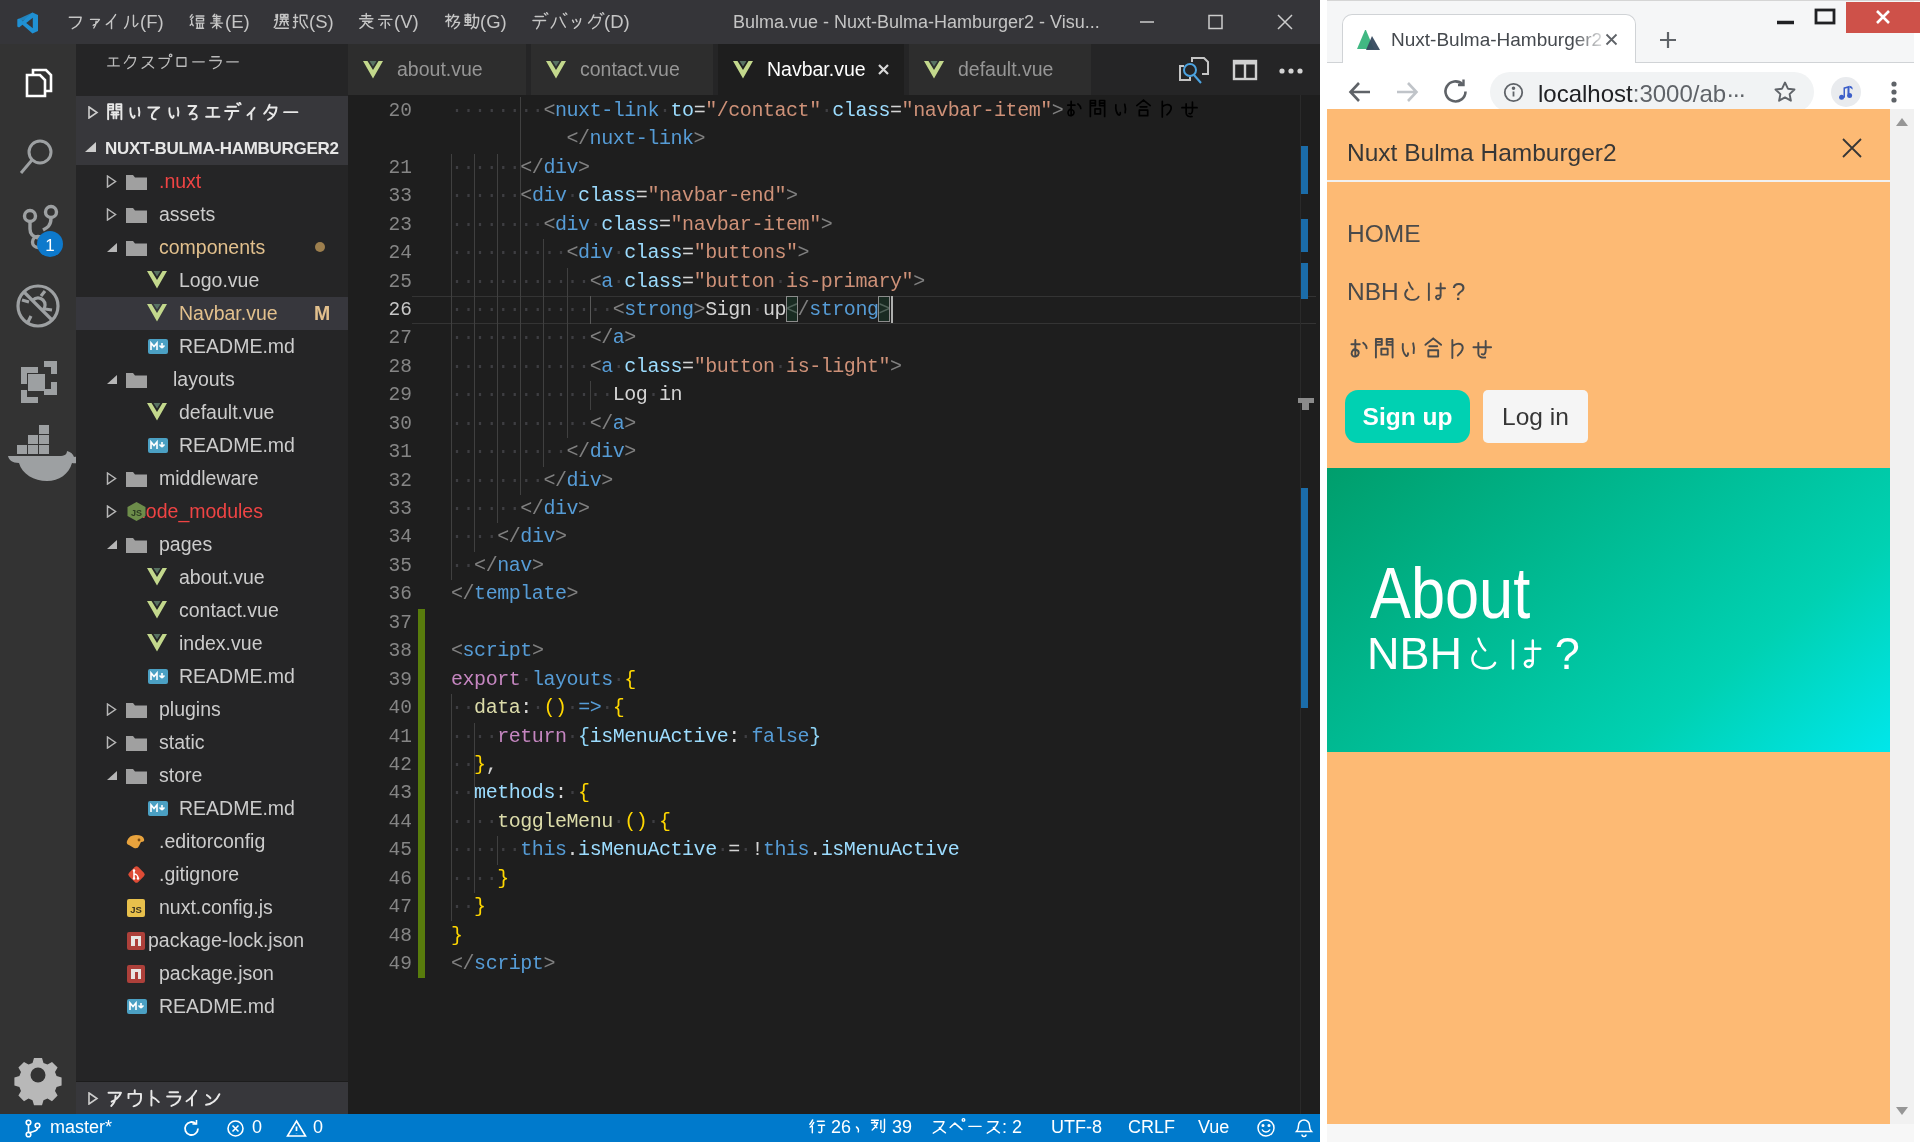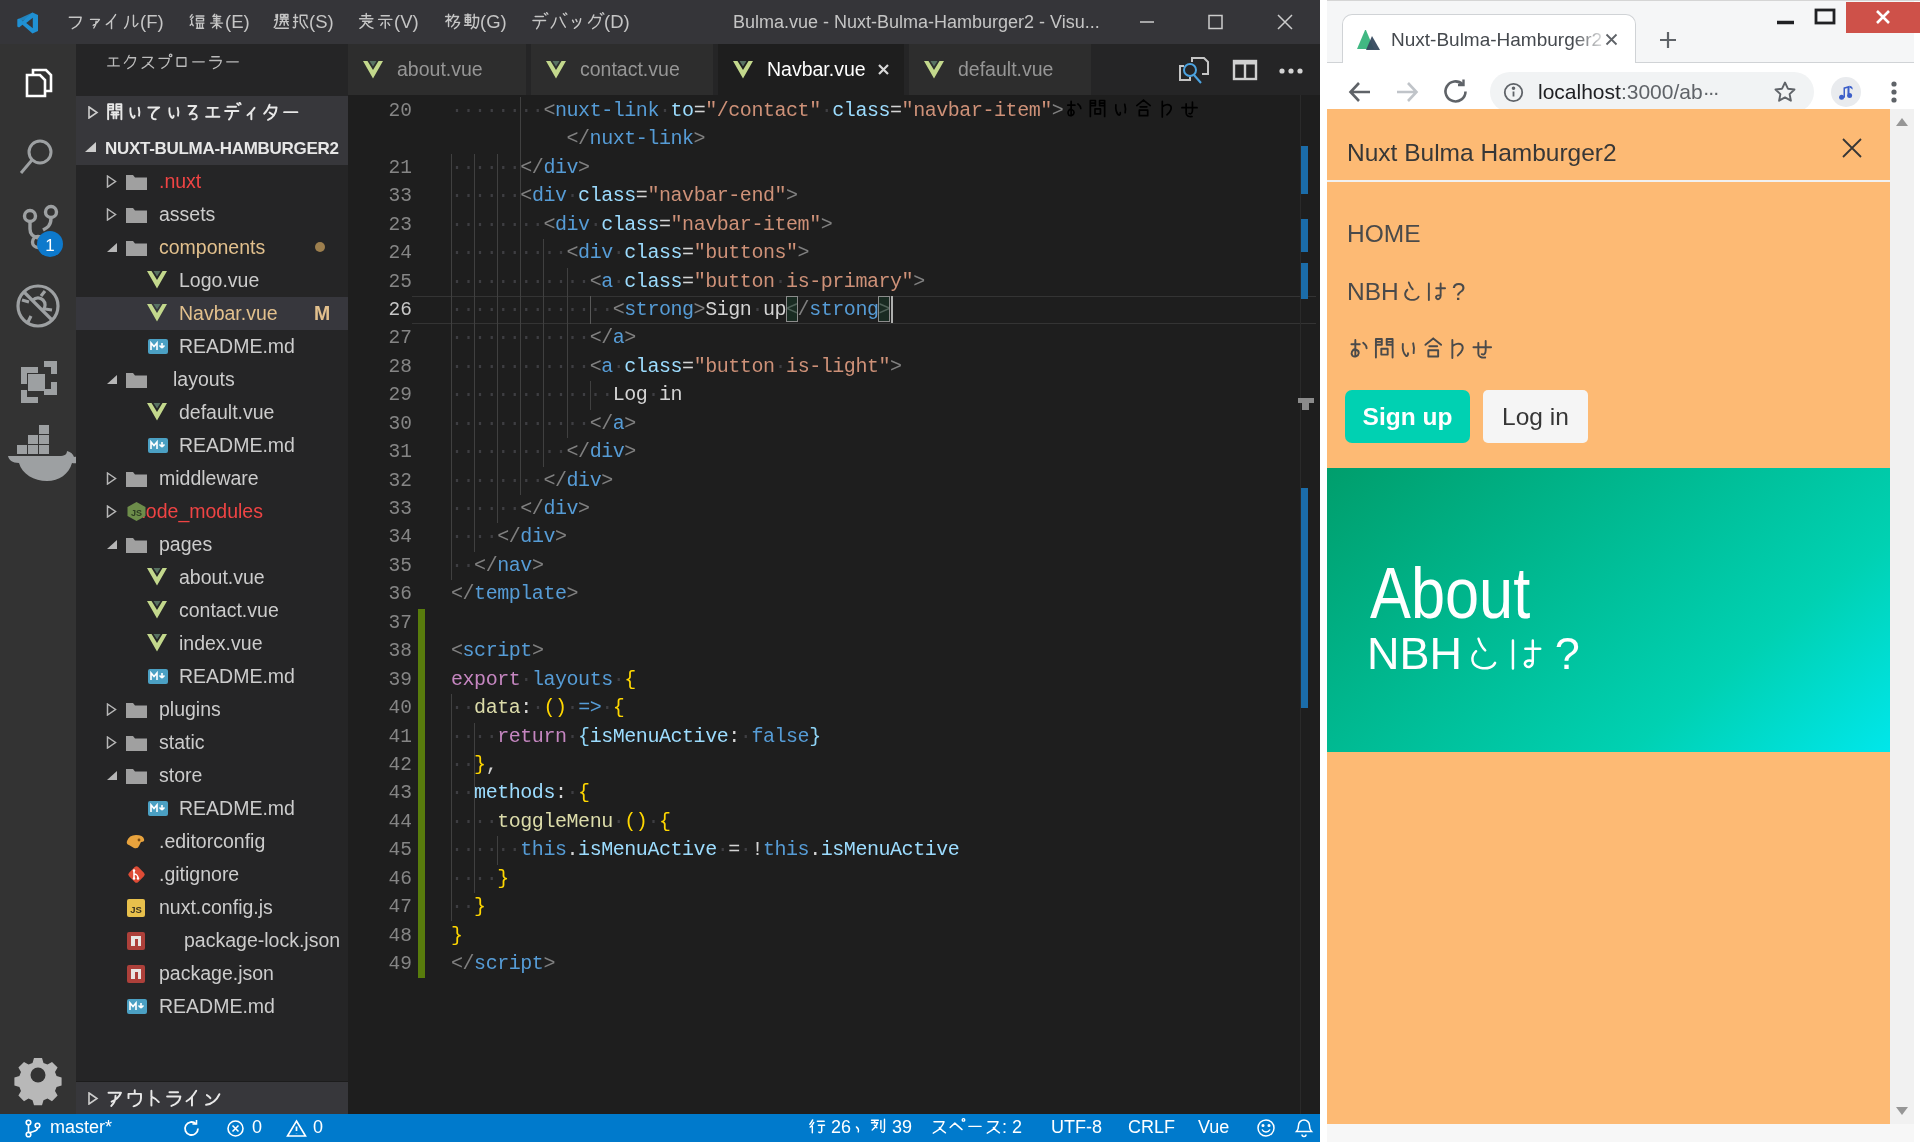--- a/index.html
+++ b/index.html
@@ -421,21 +421,21 @@
           <path fill="#e8a33d" d="M3 12 q-3 -1 -2 -4 q2 -6 9 -6 q7 0 8 4 q1 3 -3 3 l-2 4 q-1 3 -5 2 z"></path>
           <circle cx="13" cy="7" r="1.4" fill="#7a4b12"></circle>
         </svg><span class="" style="margin-left:83px">.editorconfig</span></div>
 <div class="row" style="top:847px;"><svg class="abs" style="left:51px;top:8px" width="18" height="18" viewBox="0 0 18 18">
           <rect width="18" height="18" rx="2" fill="#e8c04c"></rect>
           <text x="9" y="13.5" font-size="9.5" fill="#3b3320" text-anchor="middle" font-family="Liberation Sans" font-weight="bold">JS</text>
         </svg><span class="" style="margin-left:83px">nuxt.config.js</span></div>
 <div class="row" style="top:880px;"><svg class="abs" style="left:51px;top:8px" width="18" height="18" viewBox="0 0 18 18">
           <rect width="18" height="18" rx="2" fill="#ad403a"></rect>
           <path d="M4 14 V4 h10 v10 h-3 V7 h-3 v7 z" fill="#e8e6e3"></path>
-        </svg><span class="" style="margin-left:108px">package-lock.json</span></div>
+        </svg><span class="" style="margin-left:72px">package-lock.json</span></div>
 <div class="row" style="top:913px;"><svg class="abs" style="left:51px;top:8px" width="18" height="18" viewBox="0 0 18 18">
           <rect width="18" height="18" rx="2" fill="#ad403a"></rect>
           <path d="M4 14 V4 h10 v10 h-3 V7 h-3 v7 z" fill="#e8e6e3"></path>
         </svg><span class="" style="margin-left:83px">package.json</span></div>
 <div class="row" style="top:946px;"><svg class="abs" style="left:51px;top:9px" width="20" height="15" viewBox="0 0 20 15">
           <rect width="20" height="15" rx="2" fill="#4ba0c3"></rect>
           <path d="M3 11 V4 l3 3.5 L9 4 v7 M14 4 v5 m0 0 l-2.5 -2.5 M14 9 l2.5 -2.5" stroke="#fff" stroke-width="1.6" fill="none"></path>
         </svg><span class="" style="margin-left:83px">README.md</span></div>
 <div class="shead" style="top:1037px;border-top:1px solid #1c1c1c"><svg class="abs" style="left:11px;top:10px" width="12" height="13" viewBox="0 0 12 13">
           <path d="M2 1 L10 6.5 L2 12 Z" fill="none" stroke="#cccccc" stroke-width="1.6"></path>
@@ -696,21 +696,21 @@
         </g>
       </svg>
 <div class="abs" style="left:163px;top:9px;width:324px;height:40px;border-radius:20px;background:#f1f3f4"></div>
 <svg class="abs" style="left:176px;top:19px" width="21" height="21" viewBox="0 0 21 21">
         <g stroke="#5f6368" stroke-width="1.8" fill="none">
           <circle cx="10.5" cy="10.5" r="8.7"></circle>
           <path d="M10.5 9.5 v5"></path>
           <circle cx="10.5" cy="6.3" r="0.9" fill="#5f6368"></circle>
         </g>
       </svg>
-<div class="abs" style="left:211px;top:17px;font-size:21px;color:#202124">localhost<span style="color:#5f6368">:3000/ab<span style="letter-spacing:-2px">···</span></span></div>
+<div class="abs" style="left:211px;top:17px;font-size:24px;color:#202124">localhost<span style="color:#5f6368">:3000/ab<span style="letter-spacing:-2px">···</span></span></div>
 <svg class="abs" style="left:446px;top:17px" width="24" height="24" viewBox="0 0 24 24">
         <path d="M12 2.5 l2.9 6.2 6.6 0.8 -4.9 4.6 1.3 6.6 -5.9 -3.3 -5.9 3.3 1.3 -6.6 -4.9 -4.6 6.6 -0.8 z" fill="none" stroke="#5f6368" stroke-width="1.9" stroke-linejoin="round"></path>
       </svg>
 <div class="abs" style="left:504px;top:14px;width:30px;height:30px;border-radius:15px;background:#e9ebee"></div>
 <svg class="abs" style="left:510px;top:20px" width="18" height="18" viewBox="0 0 18 18">
         <g fill="#3b5ec9">
           <path d="M6.5 14 V4.5 l6 -1.8 v8.8 l-2 -0.6 v-6 l-2.5 0.8 v9.3 z"></path>
           <circle cx="4.6" cy="14.2" r="2.5"></circle>
           <circle cx="12.6" cy="12.4" r="2.5"></circle>
           <path d="M12.5 2.7 c2.5 0.3 3.5 2 3 4 c-0.8 -1.2 -1.6 -1.8 -3 -2 z"></path>
@@ -742,21 +742,21 @@
           <use href="#g-mon"></use>
         </svg><svg class="jp">
           <use href="#g-hi"></use>
         </svg><svg class="jp">
           <use href="#g-gou"></use>
         </svg><svg class="jp">
           <use href="#g-wa"></use>
         </svg><svg class="jp">
           <use href="#g-se"></use>
         </svg></div>
-<div class="abs" style="left:18px;top:281px;width:125px;height:53px;background:#00d1b2;border-radius:7px;color:#fff;font-weight:bold;font-size:24.5px;text-align:center;line-height:53px">Sign up</div>
+<div class="abs" style="left:18px;top:281px;width:125px;height:53px;background:#00d1b2;border-radius:13px;color:#fff;font-weight:bold;font-size:24.5px;text-align:center;line-height:53px">Sign up</div>
 <div class="abs" style="left:156px;top:281px;width:105px;height:53px;background:#f5f5f5;border-radius:5px;color:#363636;font-size:24.5px;text-align:center;line-height:53px">Log in</div>
 <div class="abs" style="left:0;top:359px;width:564px;height:284px;background:linear-gradient(141deg,#009e6c 0%,#00d1b2 71%,#00e7eb 100%)">
 <div class="abs" style="left:43px;top:83px;font-size:73px;color:#fff;transform:scaleX(0.84);transform-origin:0 0">About</div>
 <div class="abs" style="left:40px;top:160px;font-size:45px;color:#fff">NBH<svg class="jp" style="stroke-width:6;width:0.92em;height:0.92em">
             <use href="#g-toh"></use>
           </svg><svg class="jp" style="stroke-width:6;width:0.92em;height:0.92em">
             <use href="#g-ha"></use>
           </svg><span style="margin-left:10px">?</span></div>
 </div>
 <div class="abs" style="left:563px;top:0;width:24px;height:1015px;background:#f1f1f1"></div>

